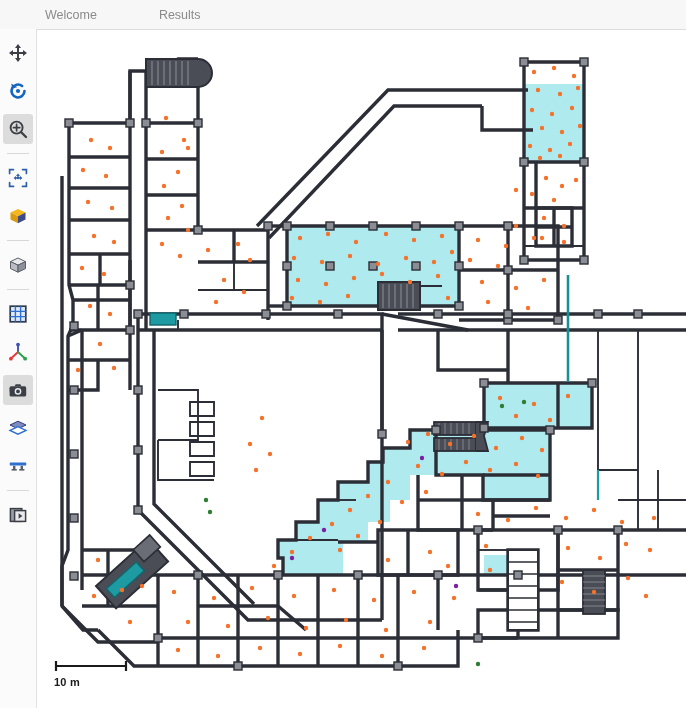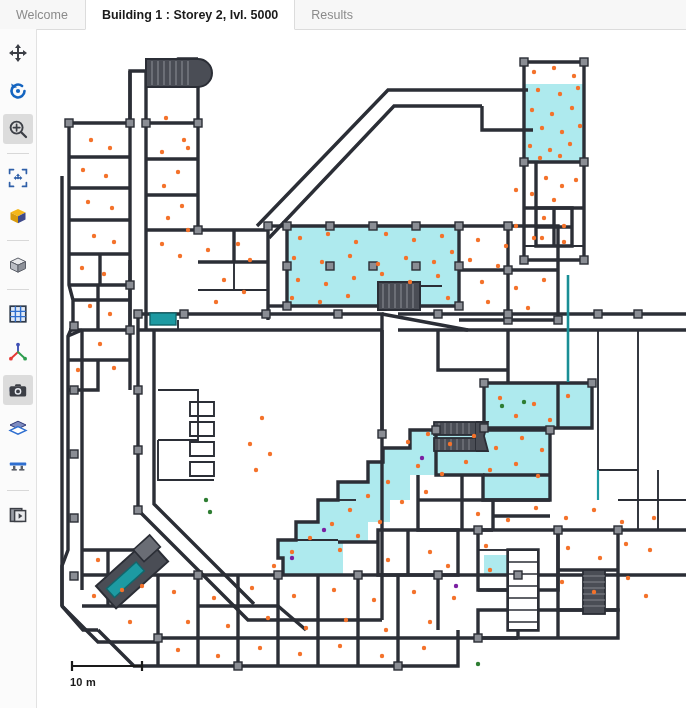--- a/index.html
+++ b/index.html
@@ -12,20 +12,21 @@
   .tabbar{
     position:absolute;left:0;top:0;width:686px;height:29px;
     background:#f7f7f7;border-bottom:1px solid #dcdcdc;
     display:flex;align-items:stretch;
   }
   .tab{
     display:flex;align-items:center;justify-content:center;
     padding:0 16px;font-size:12.5px;color:#8b8b8b;
     cursor:default;white-space:nowrap;user-select:none;
     border-right:1px solid transparent;
+    margin-left:29px;
   }
   .tab.active{
     background:#ffffff;color:#1a1a1a;font-weight:bold;
     border-left:1px solid #dcdcdc;border-right:1px solid #dcdcdc;
     margin-bottom:-1px;border-bottom:1px solid #ffffff;
   }
   
   .toolbar{
     position:absolute;left:0;top:29px;width:37px;height:679px;
     background:#fbfbfb;border-right:1px solid #e2e2e2;
@@ -38,32 +39,31 @@
     cursor:default;
   }
   .tbtn.sel{background:#dcdcdc;}
   .tsep{width:22px;height:1px;background:#d8d8d8;margin:5px 0;}
   
   .canvas{
     position:absolute;left:38px;top:30px;width:648px;height:678px;
     background:#ffffff;overflow:hidden;
   }
   svg{display:block;}
-  .scalewrap{position:absolute;left:14px;top:628px;margin-left:16px;}
+  .scalewrap{position:absolute;left:14px;top:628px;}
   .scaletext{
     font-size:11px;font-weight:bold;color:#1a1a1a;
     margin-top:2px;margin-left:2px;letter-spacing:.2px;
   }
 </style>
 </head>
 <body>
 
 <div class="tabbar">
   <div class="tab">Welcome</div>
-  <div class="tab active">Building 1 : Storey 2, lvl. 5000</div>
   <div class="tab">Results</div>
 </div>
 
 <div class="toolbar">
 
   <div class="tbtn">
     <span>
       <svg width="20" height="20" viewBox="0 0 20 20">
         <path d="M10 1 L13 5 H11 V9 H15 V7 L19 10 L15 13 V11 H11 V15 H13 L10 19 L7 15 H9 V11 H5 V13 L1 10 L5 7 V9 H9 V5 H7 Z" fill="#3c3f46"></path>
       </svg>

